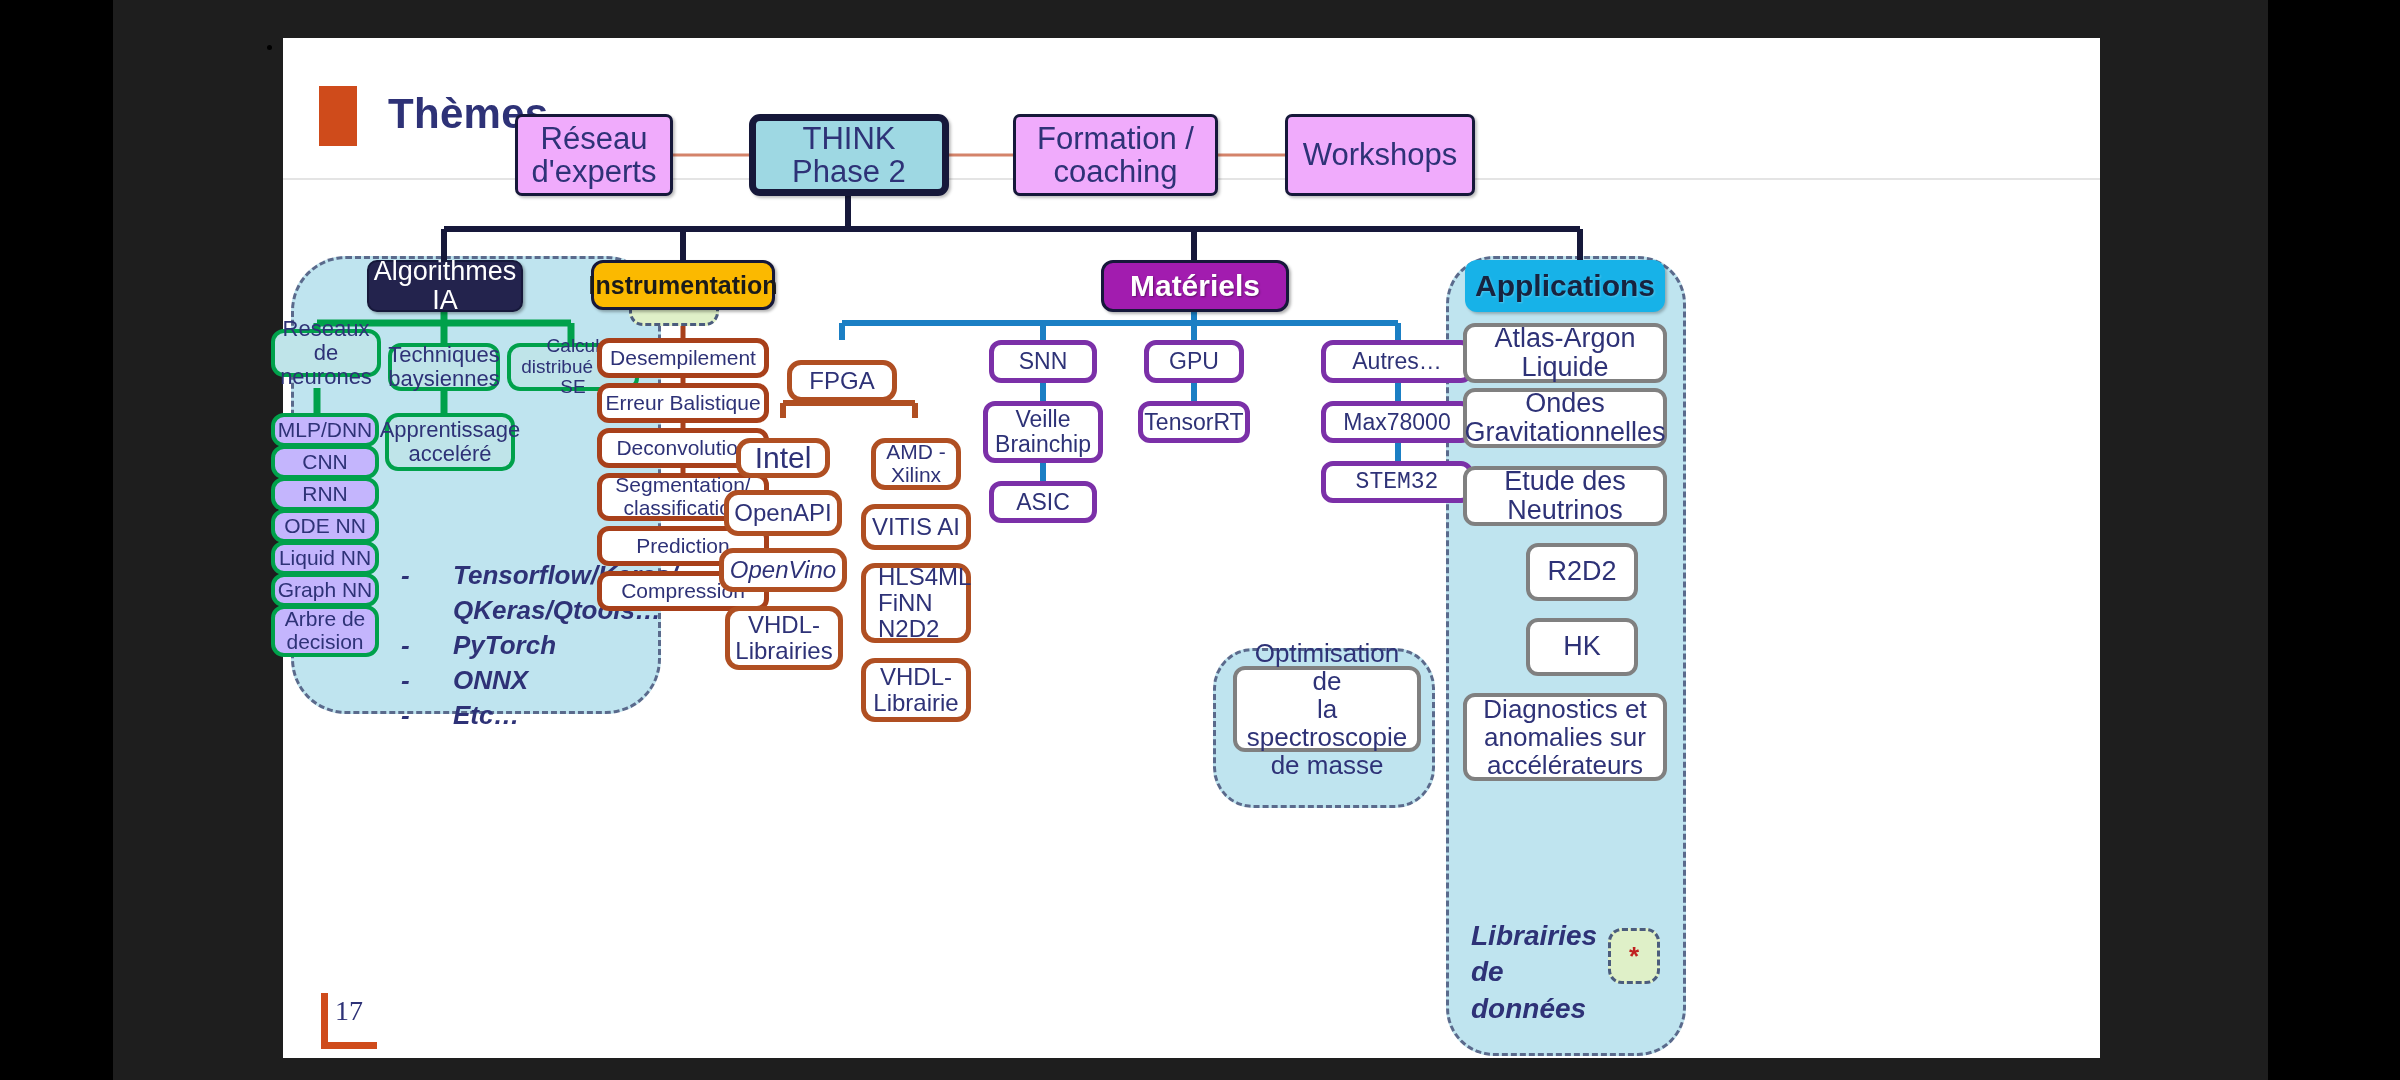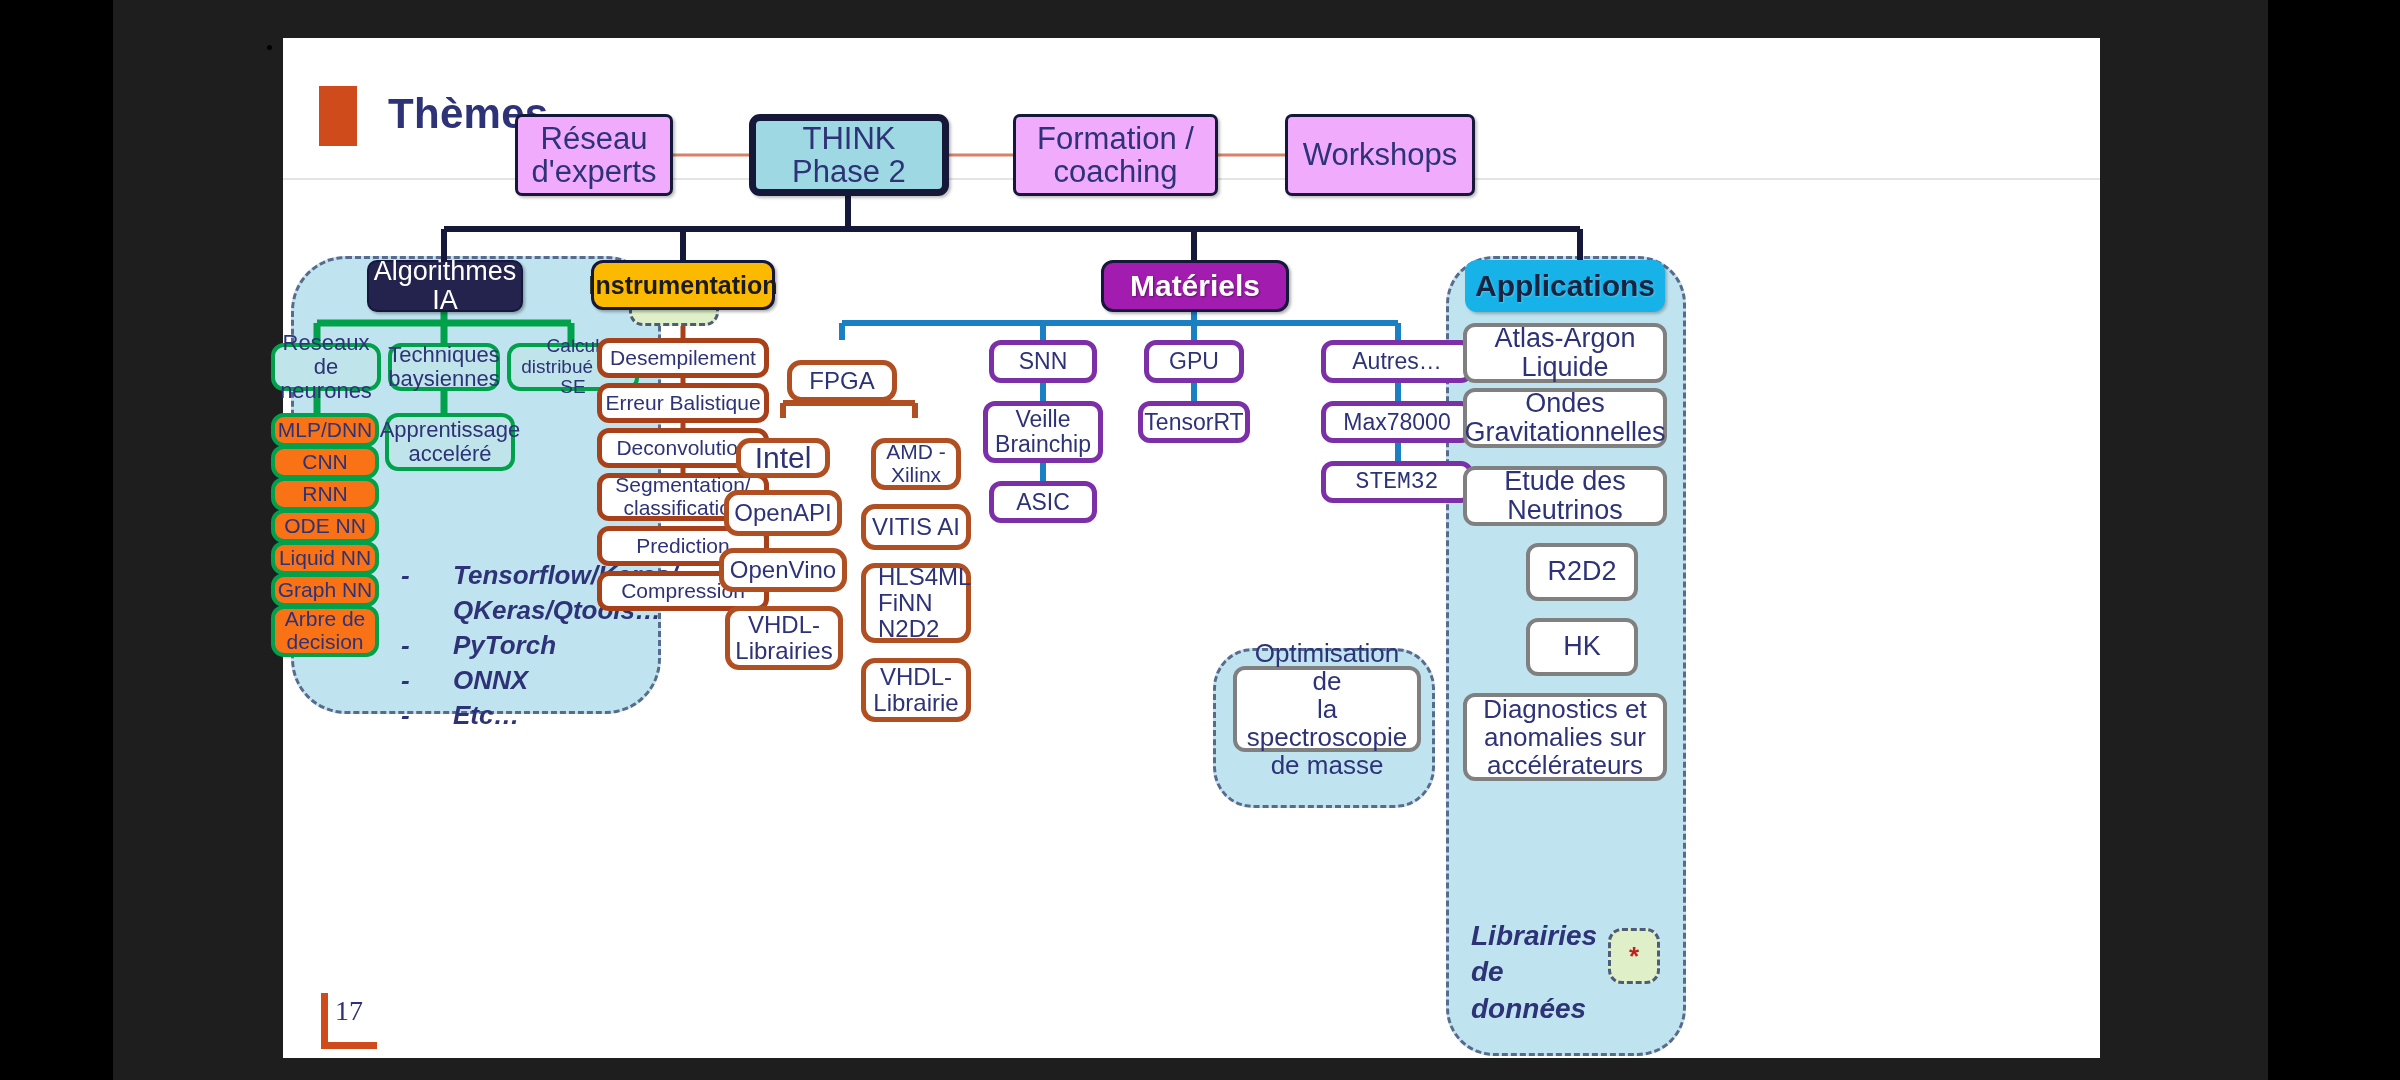--- a/index.html
+++ b/index.html
@@ -26,21 +26,21 @@
   svg.wires{position:absolute;left:0;top:0;width:1817px;height:1020px;pointer-events:none;}
 
   
   .n-top{background:#f0abfc;border:3px solid #16183a;border-radius:7px;font-size:31px;box-shadow:2px 2px 3px rgba(0,0,0,.25);}
   .n-think{background:#9ed8e3;border:7px solid #16183a;border-radius:11px;font-size:31px;box-shadow:2px 2px 3px rgba(0,0,0,.25);}
   .n-algo{background:#23234d;border:2px solid #16183a;border-radius:10px;color:#fff;font-size:27px;box-shadow:2px 2px 3px rgba(0,0,0,.3);}
   .n-instr{background:#fbb900;border:3px solid #16183a;border-radius:12px;color:#1b1b1b;font-size:25px;font-weight:bold;box-shadow:2px 2px 3px rgba(0,0,0,.3);}
   .n-mat{background:#a21caf;border:3px solid #16183a;border-radius:12px;color:#fff;font-size:30px;font-weight:bold;text-shadow:1px 1px 2px rgba(0,0,0,.4);box-shadow:2px 2px 3px rgba(0,0,0,.3);}
   .n-app{background:#17b2e8;border-radius:12px;color:#17233f;font-size:30px;font-weight:bold;text-shadow:1px 1px 2px rgba(255,255,255,.25);box-shadow:2px 2px 3px rgba(0,0,0,.25);}
   .n-green{background:#bfe4e9;border:4px solid #00a14b;border-radius:13px;font-size:22px;}
-  .n-green-sm{background:#f97316;border:4px solid #00a14b;border-radius:13px;font-size:21px;}
+  .n-green-sm{background:#c4b5fd;border:4px solid #00a14b;border-radius:13px;font-size:21px;}
   .n-brown{background:#fff;border:5px solid #a8401a;border-radius:12px;font-size:21px;}
   .n-brown2{background:#fff;border:5px solid #b04f22;border-radius:14px;font-size:24px;margin-top:20px;}
   .n-purple{background:#fff;border:5px solid #7b30a8;border-radius:12px;font-size:23px;}
   .n-grey{background:#fff;border:4px solid #808080;border-radius:12px;font-size:27px;}
   .n-grey-sm{background:#fff;border:4px solid #808080;border-radius:12px;font-size:26px;}
 
   .zone{position:absolute;box-sizing:border-box;background:#bfe4ef;border:3px dashed #5a6a8c;}
   .zone-algo{border-radius:55px;}
   .zone-app{border-radius:48px;}
   .zone-spec{border-radius:40px;}
@@ -195,21 +195,21 @@
 
       
       <div class="node n-algo" style="left:84px;top:222px;width:156px;height:52px;">
         <span style="white-space:pre-line;">Algorithmes
 IA</span>
       </div>
       <div class="star-box" style="left:346px;top:228px;width:90px;height:60px;">
         <span>*</span>
       </div>
 
-      <div class="node n-green" style="left:-12px;top:305px;width:110px;height:48px;">
+      <div class="node n-green" style="left:-12px;top:291px;width:110px;height:48px;">
         <span style="white-space:pre-line;">Reseaux de
 neurones</span>
       </div>
       <div class="node n-green" style="left:105px;top:305px;width:112px;height:48px;">
         <span style="white-space:pre-line;">Techniques
 baysiennes</span>
       </div>
       <div class="node n-green" style="left:224px;top:305px;width:132px;height:48px;font-size:19px;">
         <span style="white-space:pre-line;">Calcul
 distribué sur SE</span>
@@ -294,21 +294,21 @@
 
       <div class="node n-brown2" style="left:504px;top:302px;width:110px;height:42px;">
         <span>FPGA</span>
       </div>
       <div class="node n-brown2" style="left:453px;top:380px;width:94px;height:40px;font-size:30px;">
         <span>Intel</span>
       </div>
       <div class="node n-brown2" style="left:441px;top:432px;width:118px;height:46px;">
         <span>OpenAPI</span>
       </div>
-      <div class="node n-brown2" style="left:436px;top:490px;width:128px;height:44px;">
+      <div class="node n-brown2" style="left:436px;top:490px;width:128px;height:44px;font-style:italic;">
         <span>OpenVino</span>
       </div>
       <div class="node n-brown2" style="left:442px;top:548px;width:118px;height:64px;">
         <span style="white-space:pre-line;">VHDL-
 Librairies</span>
       </div>
 
       <div class="node n-brown2" style="left:588px;top:380px;width:90px;height:52px;font-size:21px;">
         <span style="white-space:pre-line;">AMD -
 Xilinx</span>

